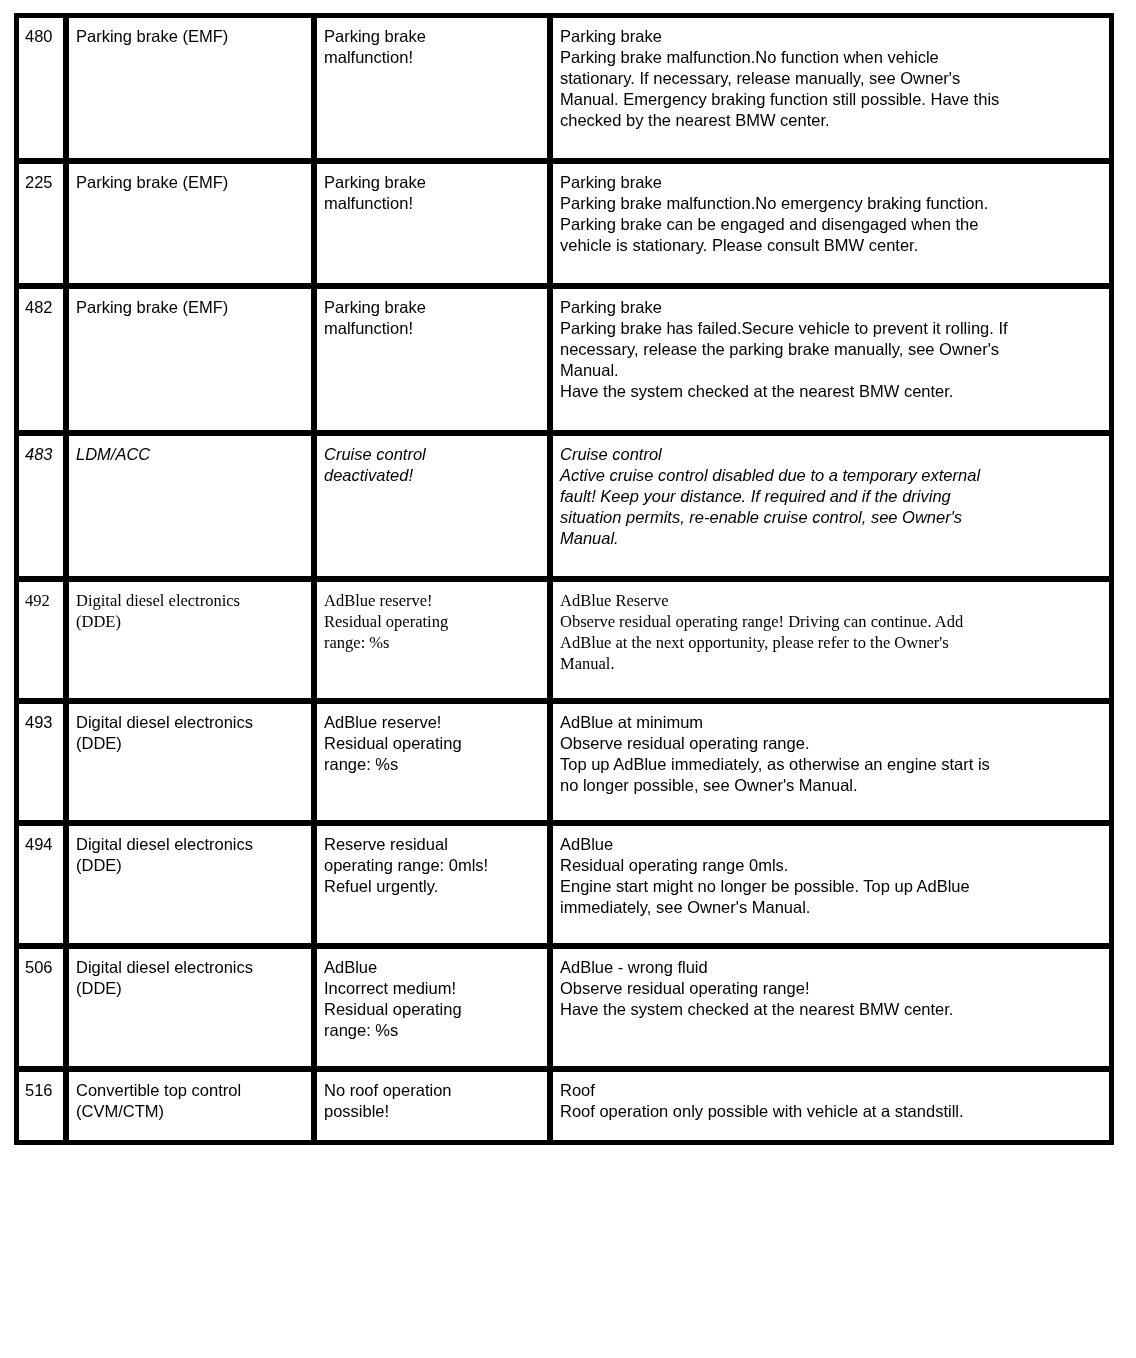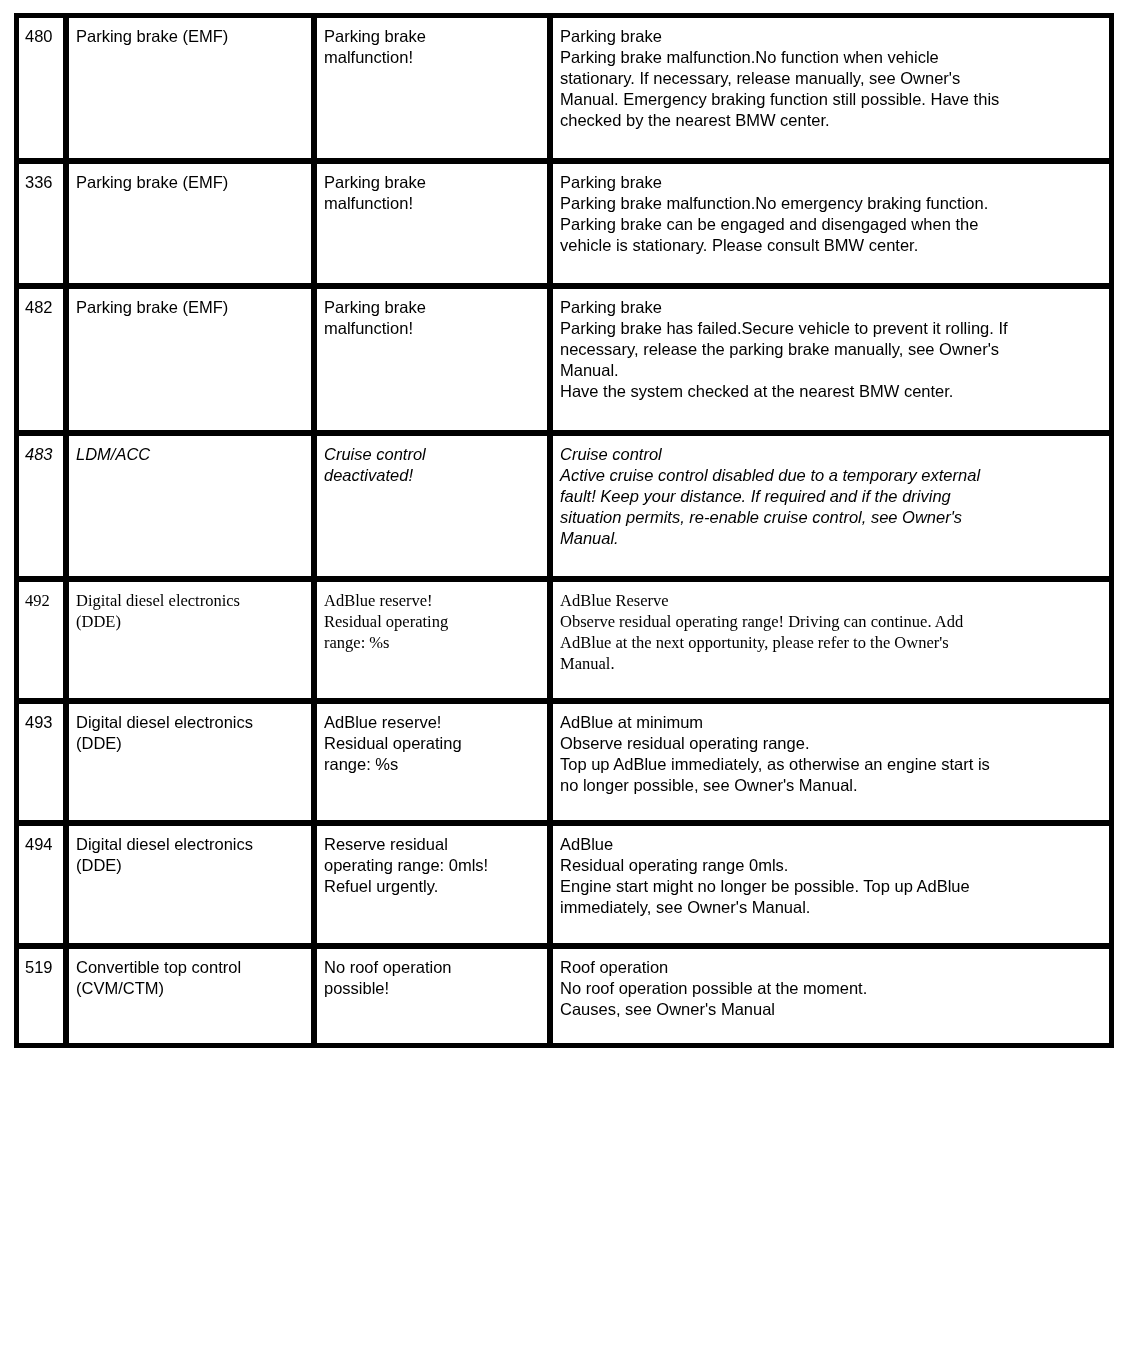--- a/index.html
+++ b/index.html
@@ -55,21 +55,21 @@
       <td class="col-system">Parking brake (EMF)</td>
       <td class="col-msg">Parking brake
 malfunction!</td>
       <td class="col-desc">Parking brake
 Parking brake malfunction.No function when vehicle
 stationary. If necessary, release manually, see Owner's
 Manual. Emergency braking function still possible. Have this
 checked by the nearest BMW center.</td>
     </tr>
     <tr class="r1">
-      <td class="col-code">336</td>
+      <td class="col-code">225</td>
       <td class="col-system">Parking brake (EMF)</td>
       <td class="col-msg">Parking brake
 malfunction!</td>
       <td class="col-desc">Parking brake
 Parking brake malfunction.No emergency braking function.
 Parking brake can be engaged and disengaged when the
 vehicle is stationary. Please consult BMW center.</td>
     </tr>
     <tr class="r2">
       <td class="col-code">482</td>
@@ -122,24 +122,35 @@
       <td class="col-system">Digital diesel electronics
 (DDE)</td>
       <td class="col-msg">Reserve residual
 operating range: 0mls!
 Refuel urgently.</td>
       <td class="col-desc">AdBlue
 Residual operating range 0mls.
 Engine start might no longer be possible. Top up AdBlue
 immediately, see Owner's Manual.</td>
     </tr>
-    <tr class="r10">
-      <td class="col-code">519</td>
+    <tr class="r7">
+      <td class="col-code">506</td>
+      <td class="col-system">Digital diesel electronics
+(DDE)</td>
+      <td class="col-msg">AdBlue
+Incorrect medium!
+Residual operating
+range: %s</td>
+      <td class="col-desc">AdBlue - wrong fluid
+Observe residual operating range!
+Have the system checked at the nearest BMW center.</td>
+    </tr>
+    <tr class="r8">
+      <td class="col-code">516</td>
       <td class="col-system">Convertible top control
 (CVM/CTM)</td>
       <td class="col-msg">No roof operation
 possible!</td>
-      <td class="col-desc">Roof operation
-No roof operation possible at the moment.
-Causes, see Owner's Manual</td>
+      <td class="col-desc">Roof
+Roof operation only possible with vehicle at a standstill.</td>
     </tr>
   </tbody>
 </table>
 
 </body></html>

